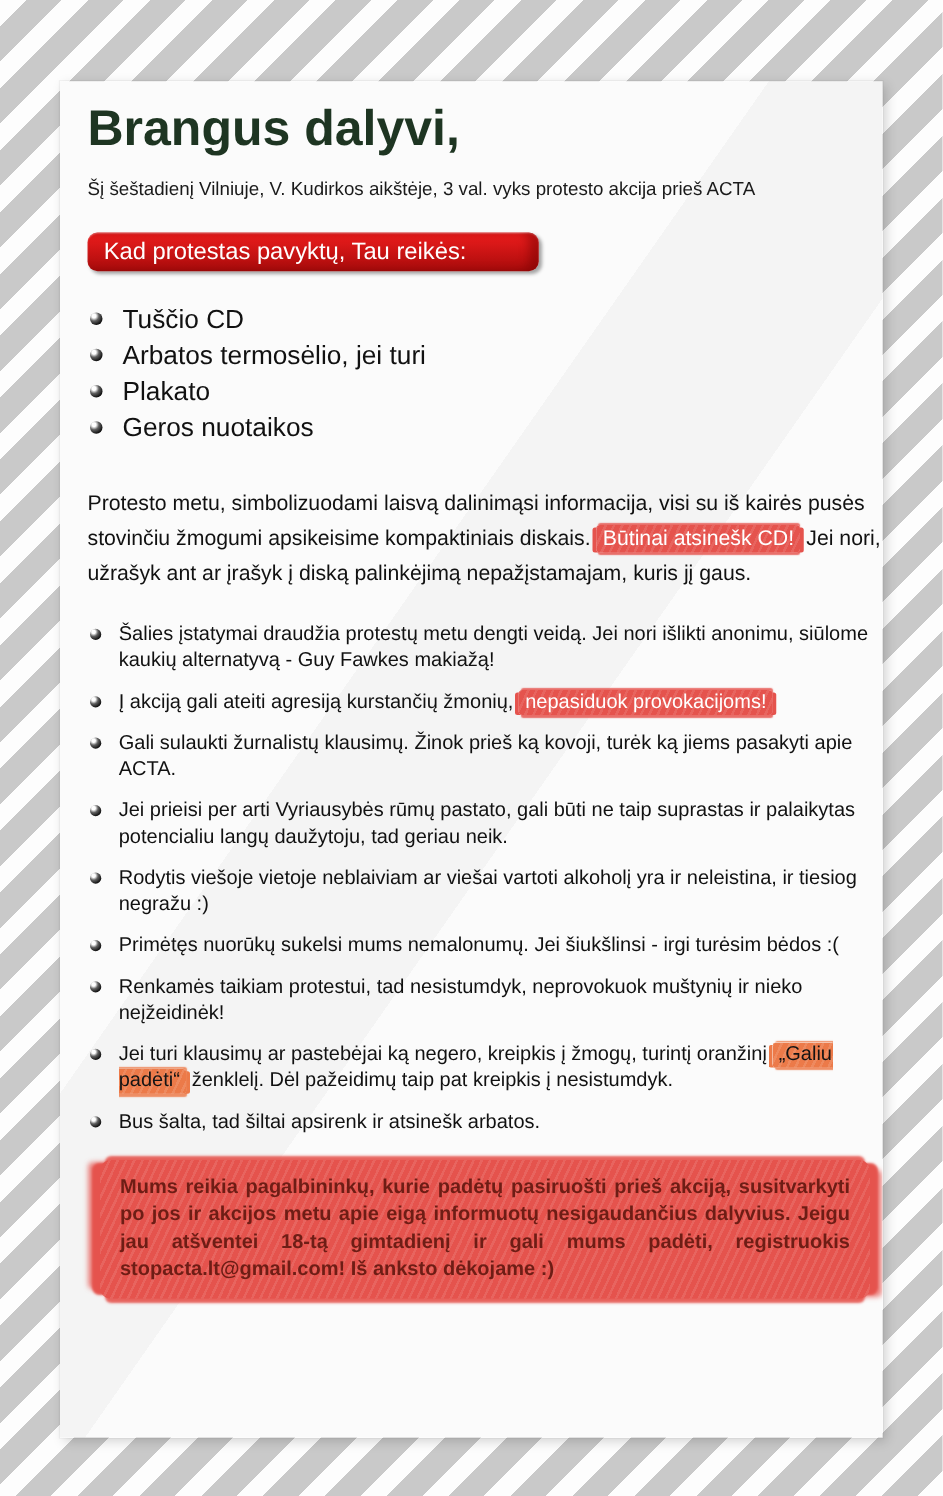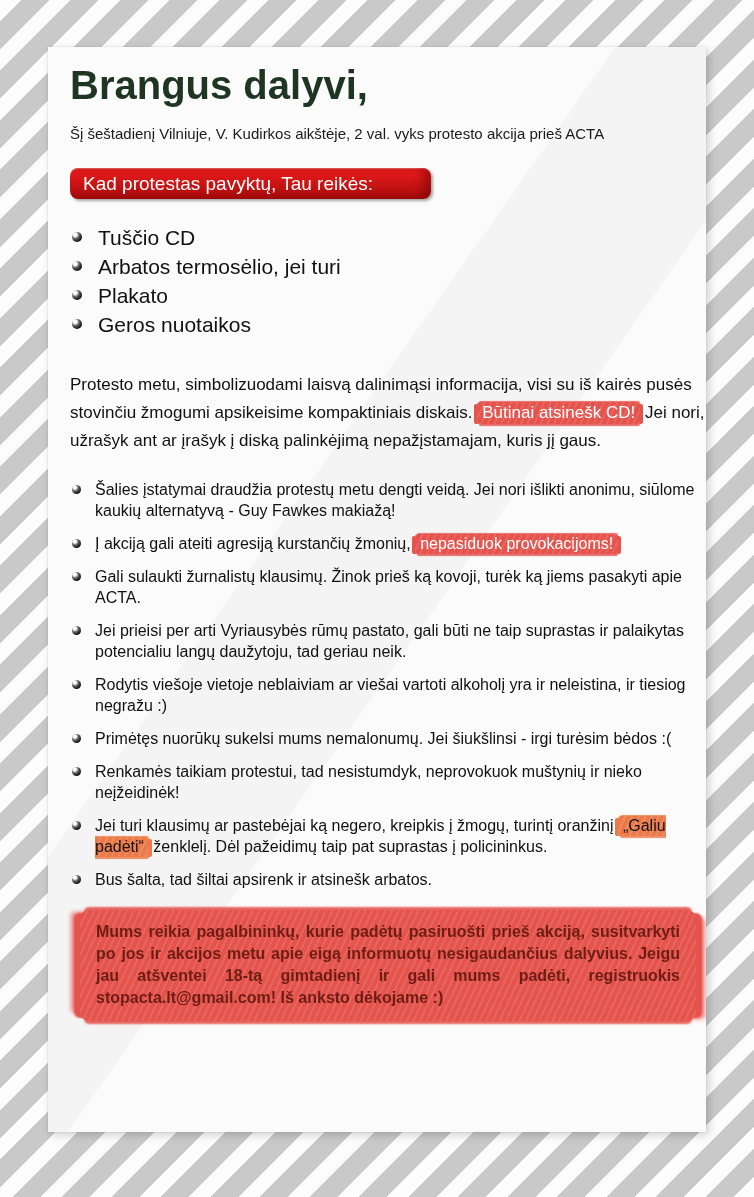--- a/index.html
+++ b/index.html
@@ -2,21 +2,21 @@
 <html><head>
 <meta charset="utf-8">
 <style>
   html,body{margin:0;padding:0;}
   body{
     width:754px;height:1197px;position:relative;overflow:hidden;
     font-family:"Liberation Sans", sans-serif;
     background:repeating-linear-gradient(135deg,#fdfdfd 0 15px,#c9c9c9 15px 35px);
   }
   .panel{
-    position:absolute;left:48px;top:47px;width:658px;height:1085px;
+    position:absolute;left:48px;top:65px;width:658px;height:1085px;
     background:linear-gradient(125deg,#fbfbfb 0 40%,#f4f4f4 40% 55%,#fbfbfb 55%);
     box-shadow:0 0 0 1px rgba(0,0,0,.04), 3px 3px 9px rgba(0,0,0,.18);
     padding:0 0 0 0;box-sizing:border-box;overflow:hidden;
   }
   .inner{padding:14px 22px 0 22px;}
   h1.title{
     margin:0;font-size:40px;line-height:48px;font-weight:bold;
     color:#1e3522;letter-spacing:0px;
   }
   .subtitle{margin-top:16px;font-size:15px;color:#1a1a1a;}
@@ -71,21 +71,21 @@
   }
 </style>
 </head>
 <body>
 
 <div class="panel">
   <div class="inner">
 
     <h1 class="title">Brangus dalyvi,</h1>
 
-    <div class="subtitle">Šį šeštadienį Vilniuje, V. Kudirkos aikštėje, 2 val. vyks protesto akcija prieš ACTA</div>
+    <div class="subtitle">Šį šeštadienį Vilniuje, V. Kudirkos aikštėje, 3 val. vyks protesto akcija prieš ACTA</div>
 
     <div class="banner">Kad protestas pavyktų, Tau reikės:</div>
 
     <ul class="list1">
       <li>
         <span class="bullet"></span>
         <span>Tuščio CD</span>
       </li>
       <li>
         <span class="bullet"></span>
@@ -128,21 +128,21 @@
       <li>
         <span class="bullet"></span>
         <span>Primėtęs nuorūkų sukelsi mums nemalonumų. Jei šiukšlinsi - irgi turėsim bėdos :(</span>
       </li>
       <li>
         <span class="bullet"></span>
         <span>Renkamės taikiam protestui, tad nesistumdyk, neprovokuok muštynių ir nieko neįžeidinėk!</span>
       </li>
       <li>
         <span class="bullet"></span>
-        <span>Jei turi klausimų ar pastebėjai ką negero, kreipkis į žmogų, turintį oranžinį </span><span class="hl hl-orange">„Galiu padėti“</span><span> ženklelį. Dėl pažeidimų taip pat suprastas į policininkus.</span>
+        <span>Jei turi klausimų ar pastebėjai ką negero, kreipkis į žmogų, turintį oranžinį </span><span class="hl hl-orange">„Galiu padėti“</span><span> ženklelį. Dėl pažeidimų taip pat kreipkis į nesistumdyk.</span>
       </li>
       <li>
         <span class="bullet"></span>
         <span>Bus šalta, tad šiltai apsirenk ir atsinešk arbatos.</span>
       </li>
     </ul>
 
     <div class="footer-note">Mums reikia pagalbininkų, kurie padėtų pasiruošti prieš akciją, susitvarkyti po jos ir akcijos metu apie eigą informuotų nesigaudančius dalyvius. Jeigu jau atšventei 18-tą gimtadienį ir gali mums padėti, registruokis stopacta.lt@gmail.com! Iš anksto dėkojame :)</div>
 
   </div>

